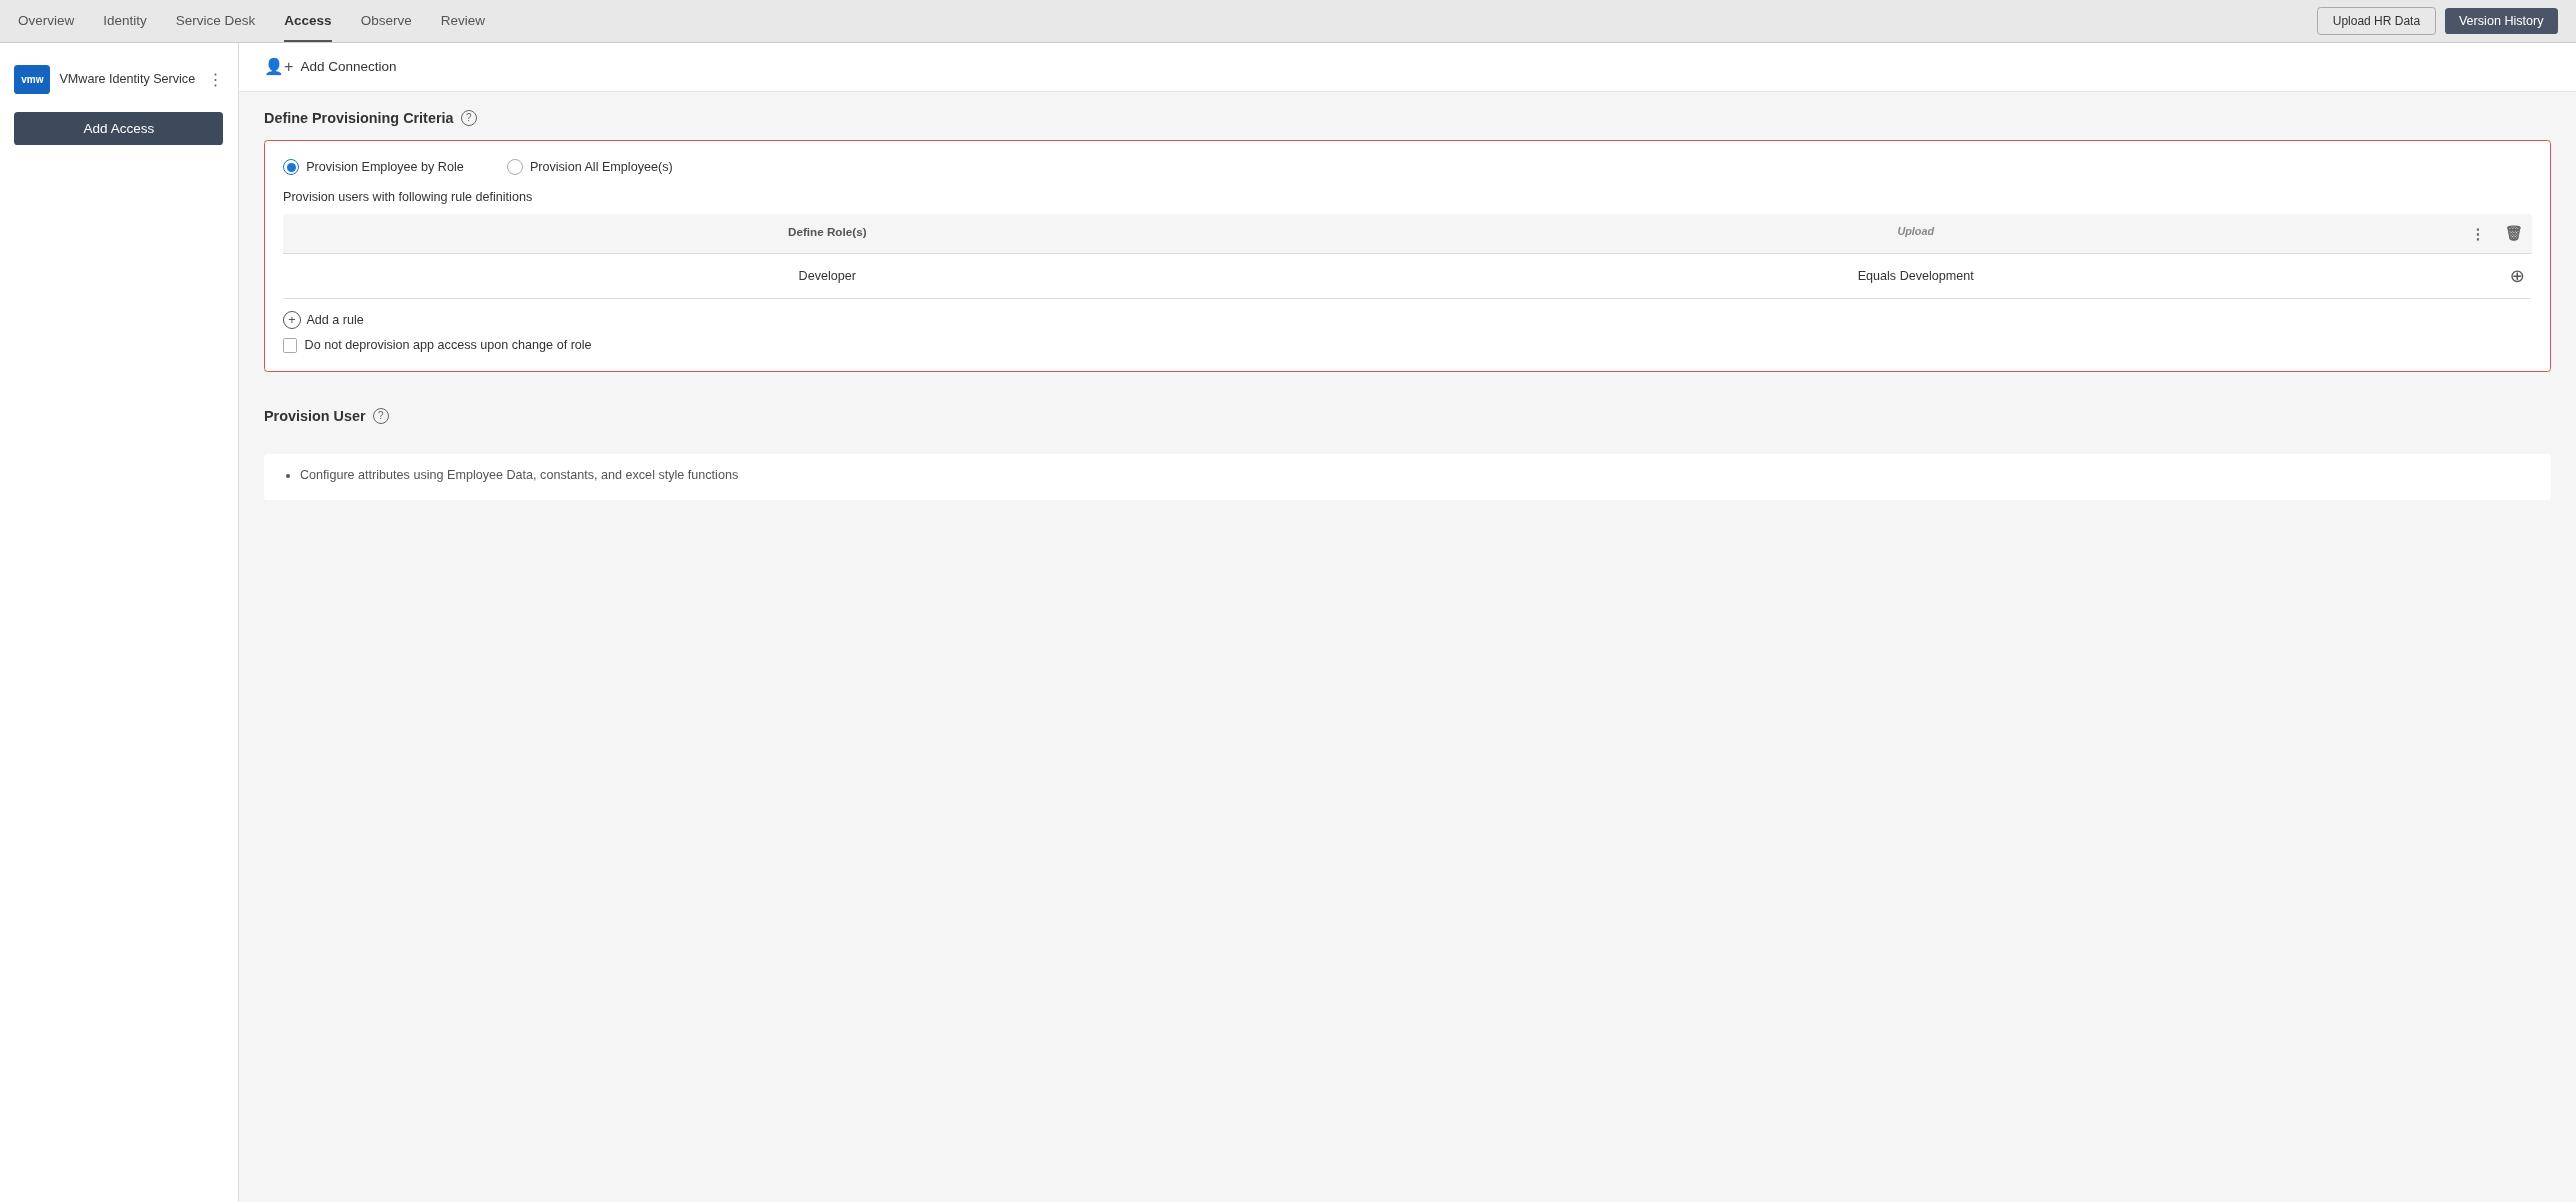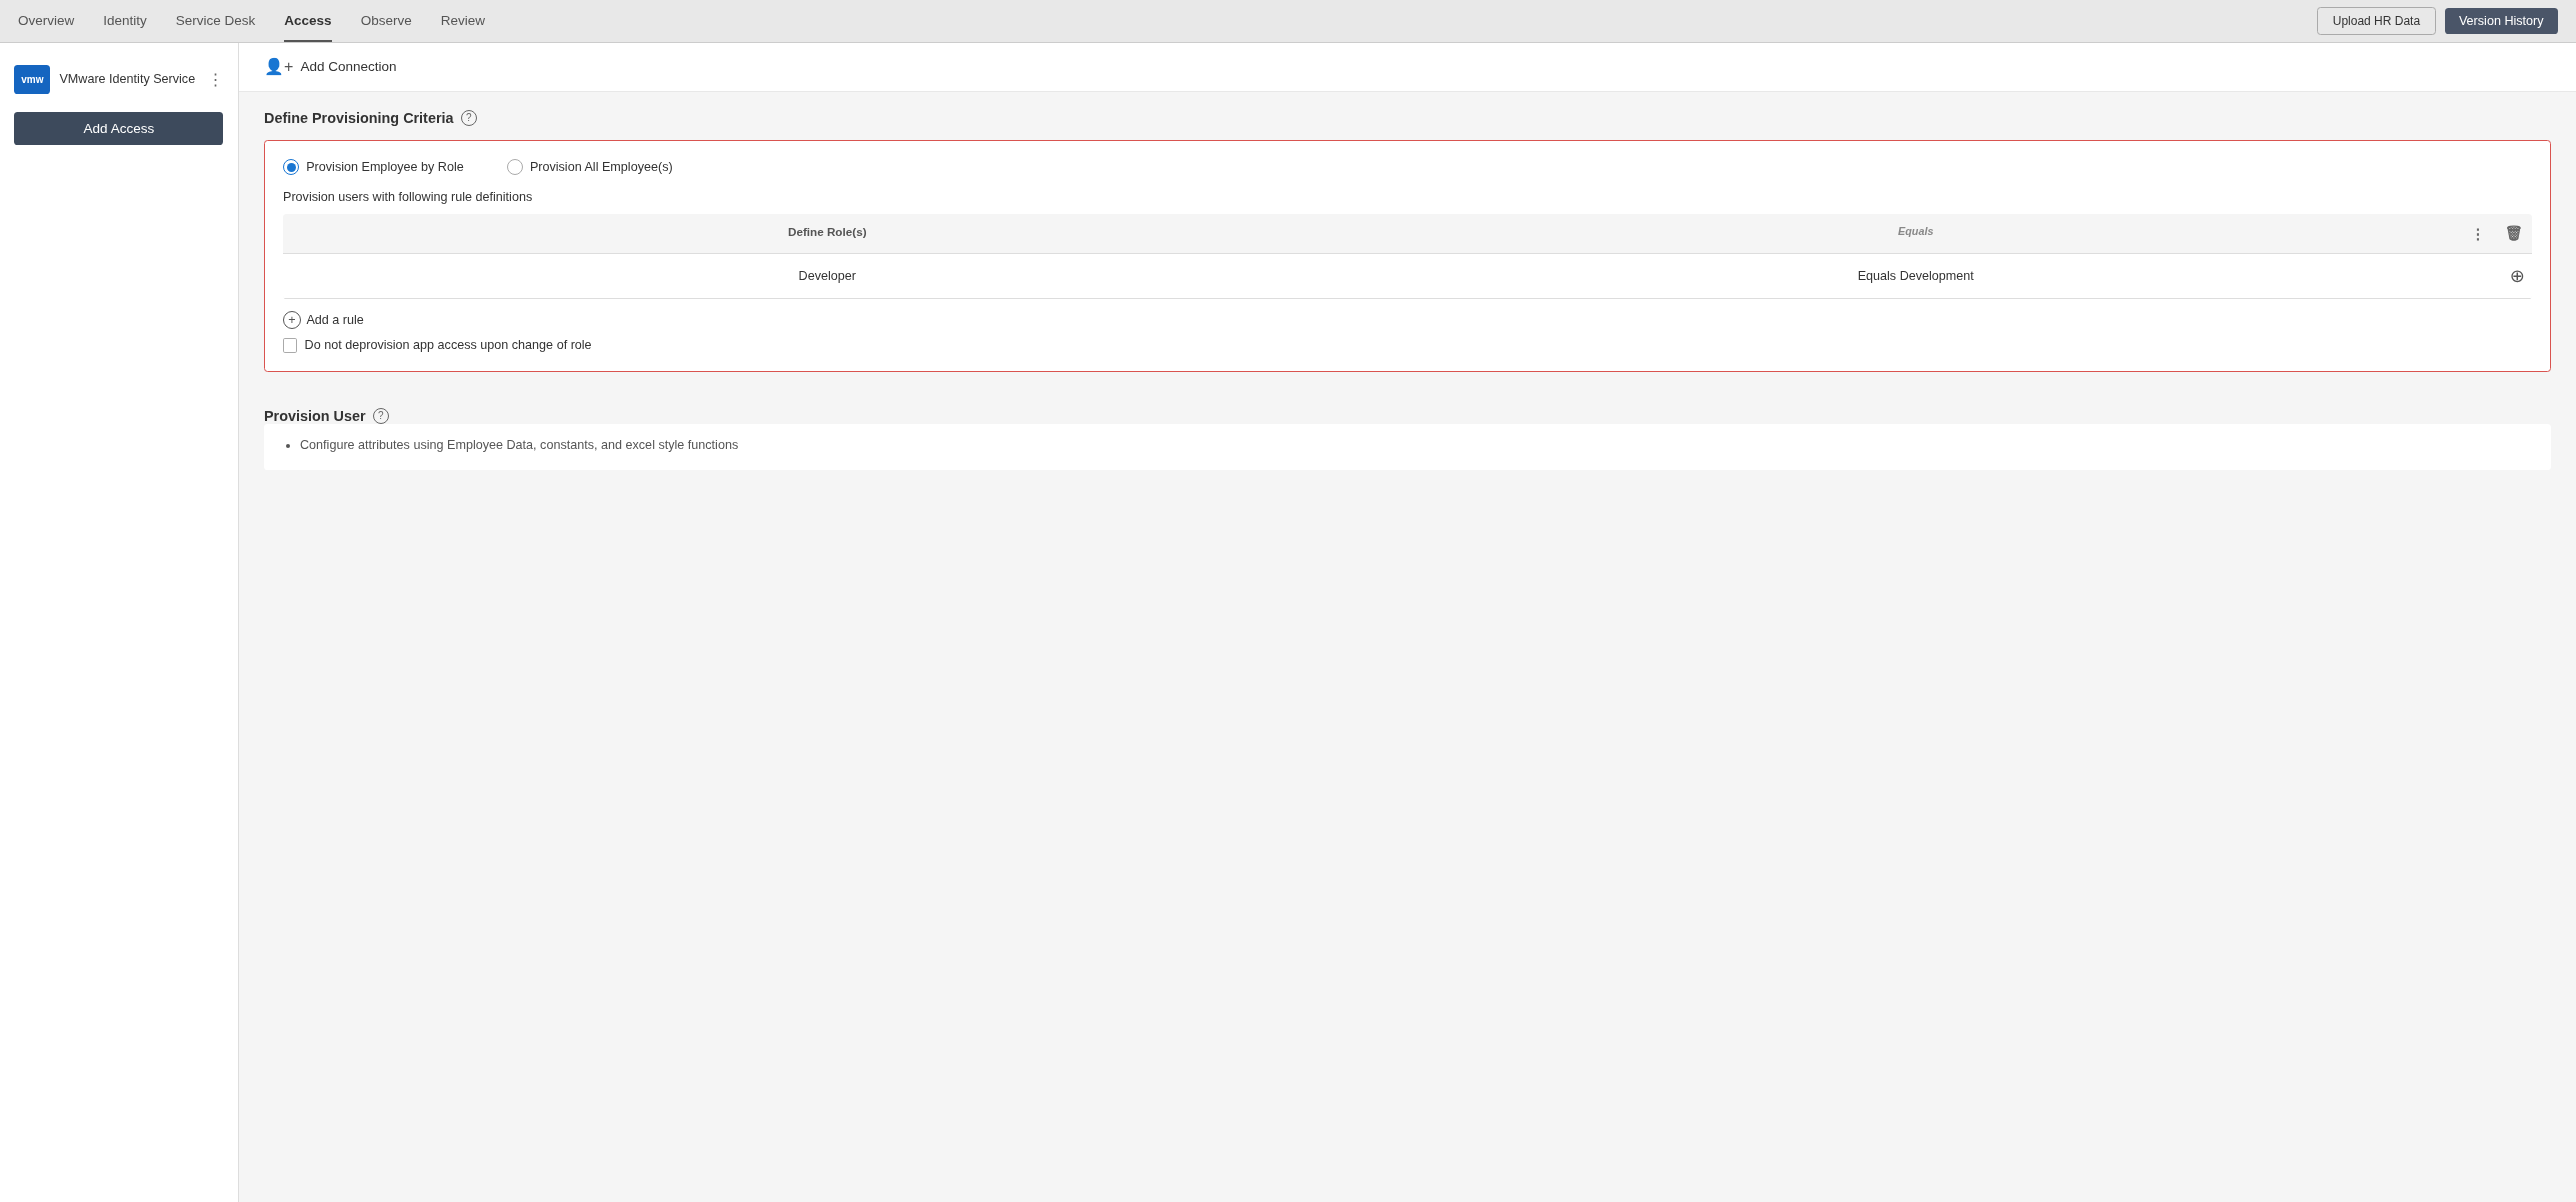--- a/index.html
+++ b/index.html
@@ -156,21 +156,21 @@
       width: 14.4px; height: 14.4px; border: 1.3px solid #aaa; border-radius: 1.8px;
       flex-shrink: 0; cursor: pointer;
     }
     .checkbox-label { font-size: 12.6px; color: #333; }
 
     
     .provision-user-section {
       background: #f5f5f5; padding: 18px 25px;
     }
     .provision-user-header {
-      display: flex; align-items: center; gap: 7.2px; margin-bottom: 0;
+      display: flex; align-items: center; gap: 7.2px; margin-bottom: 30px;
     }
     .provision-user-title { font-size: 14.4px; font-weight: 600; color: #333; }
     .provision-user-card {
       background: #fff; border-radius: 3.6px; padding: 14.4px 18px;
     }
     .provision-user-text { font-size: 12.6px; color: #555; }
     .provision-user-text ul { padding-left: 18px; }
     .provision-user-text li { margin-bottom: 3.6px; }
   </style>
 </head>
@@ -235,21 +235,21 @@
         </div>
 
         <p class="provision-desc">Provision users with following rule definitions</p>
 
         <div class="rule-table">
           <div class="rule-table-header">
             <div class="rule-table-header-cell">
               <span>Define Role(s)</span>
             </div>
             <div class="rule-table-header-cell col-header-stacked">
-              <div class="col-sub">Equals</div>
+              <div class="col-sub">Upload</div>
             </div>
             <div class="rule-table-header-cell col-actions">
               <span class="more-icon-btn">⋮</span>
             </div>
             <div class="rule-table-header-cell col-actions">
               <span class="delete-icon-btn">🗑</span>
             </div>
           </div>
           <div class="rule-table-row">
             <div class="rule-table-cell">Developer</div>

